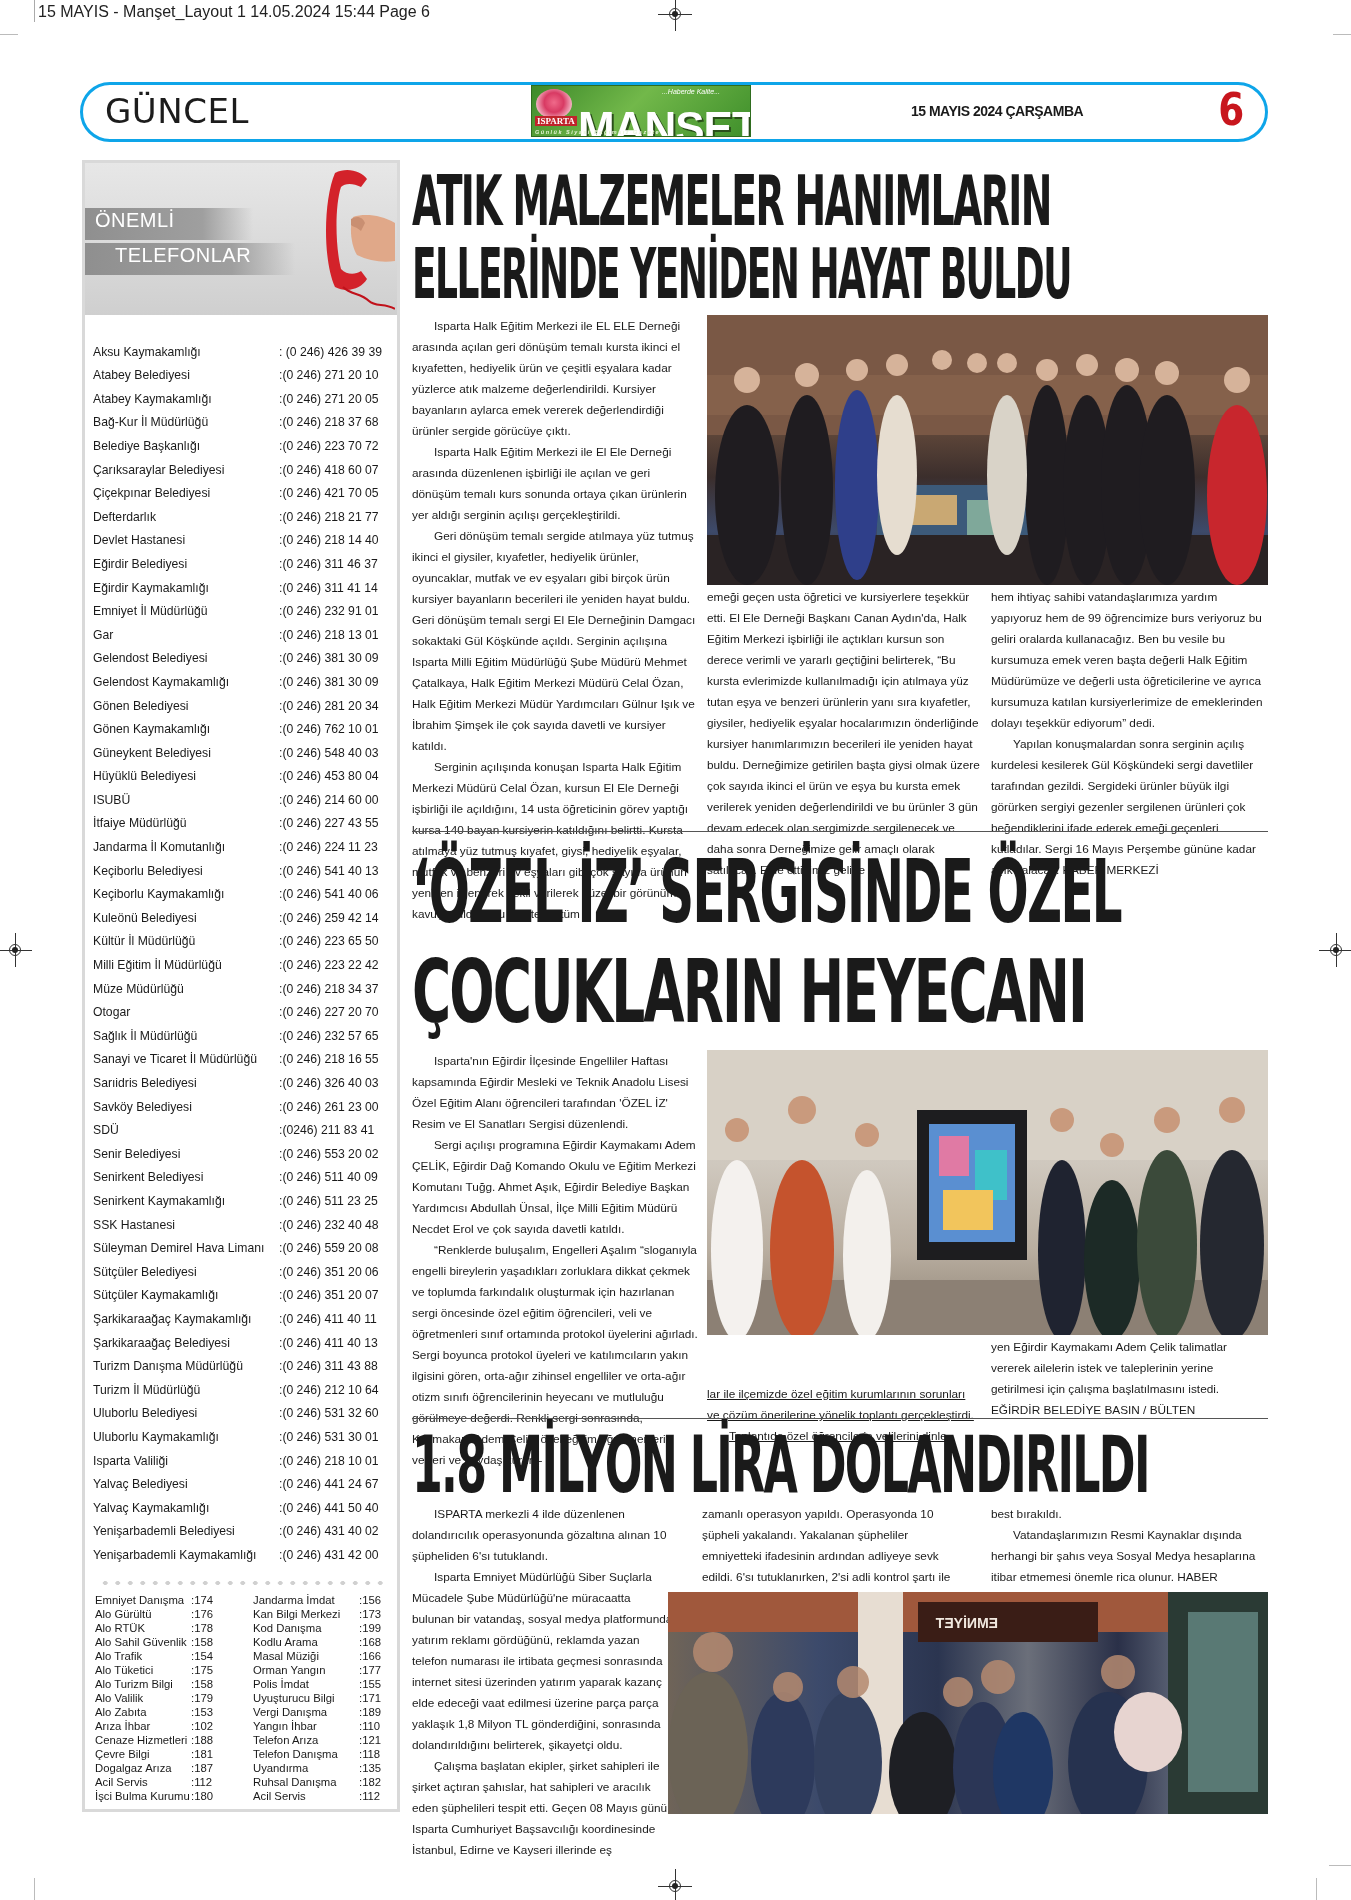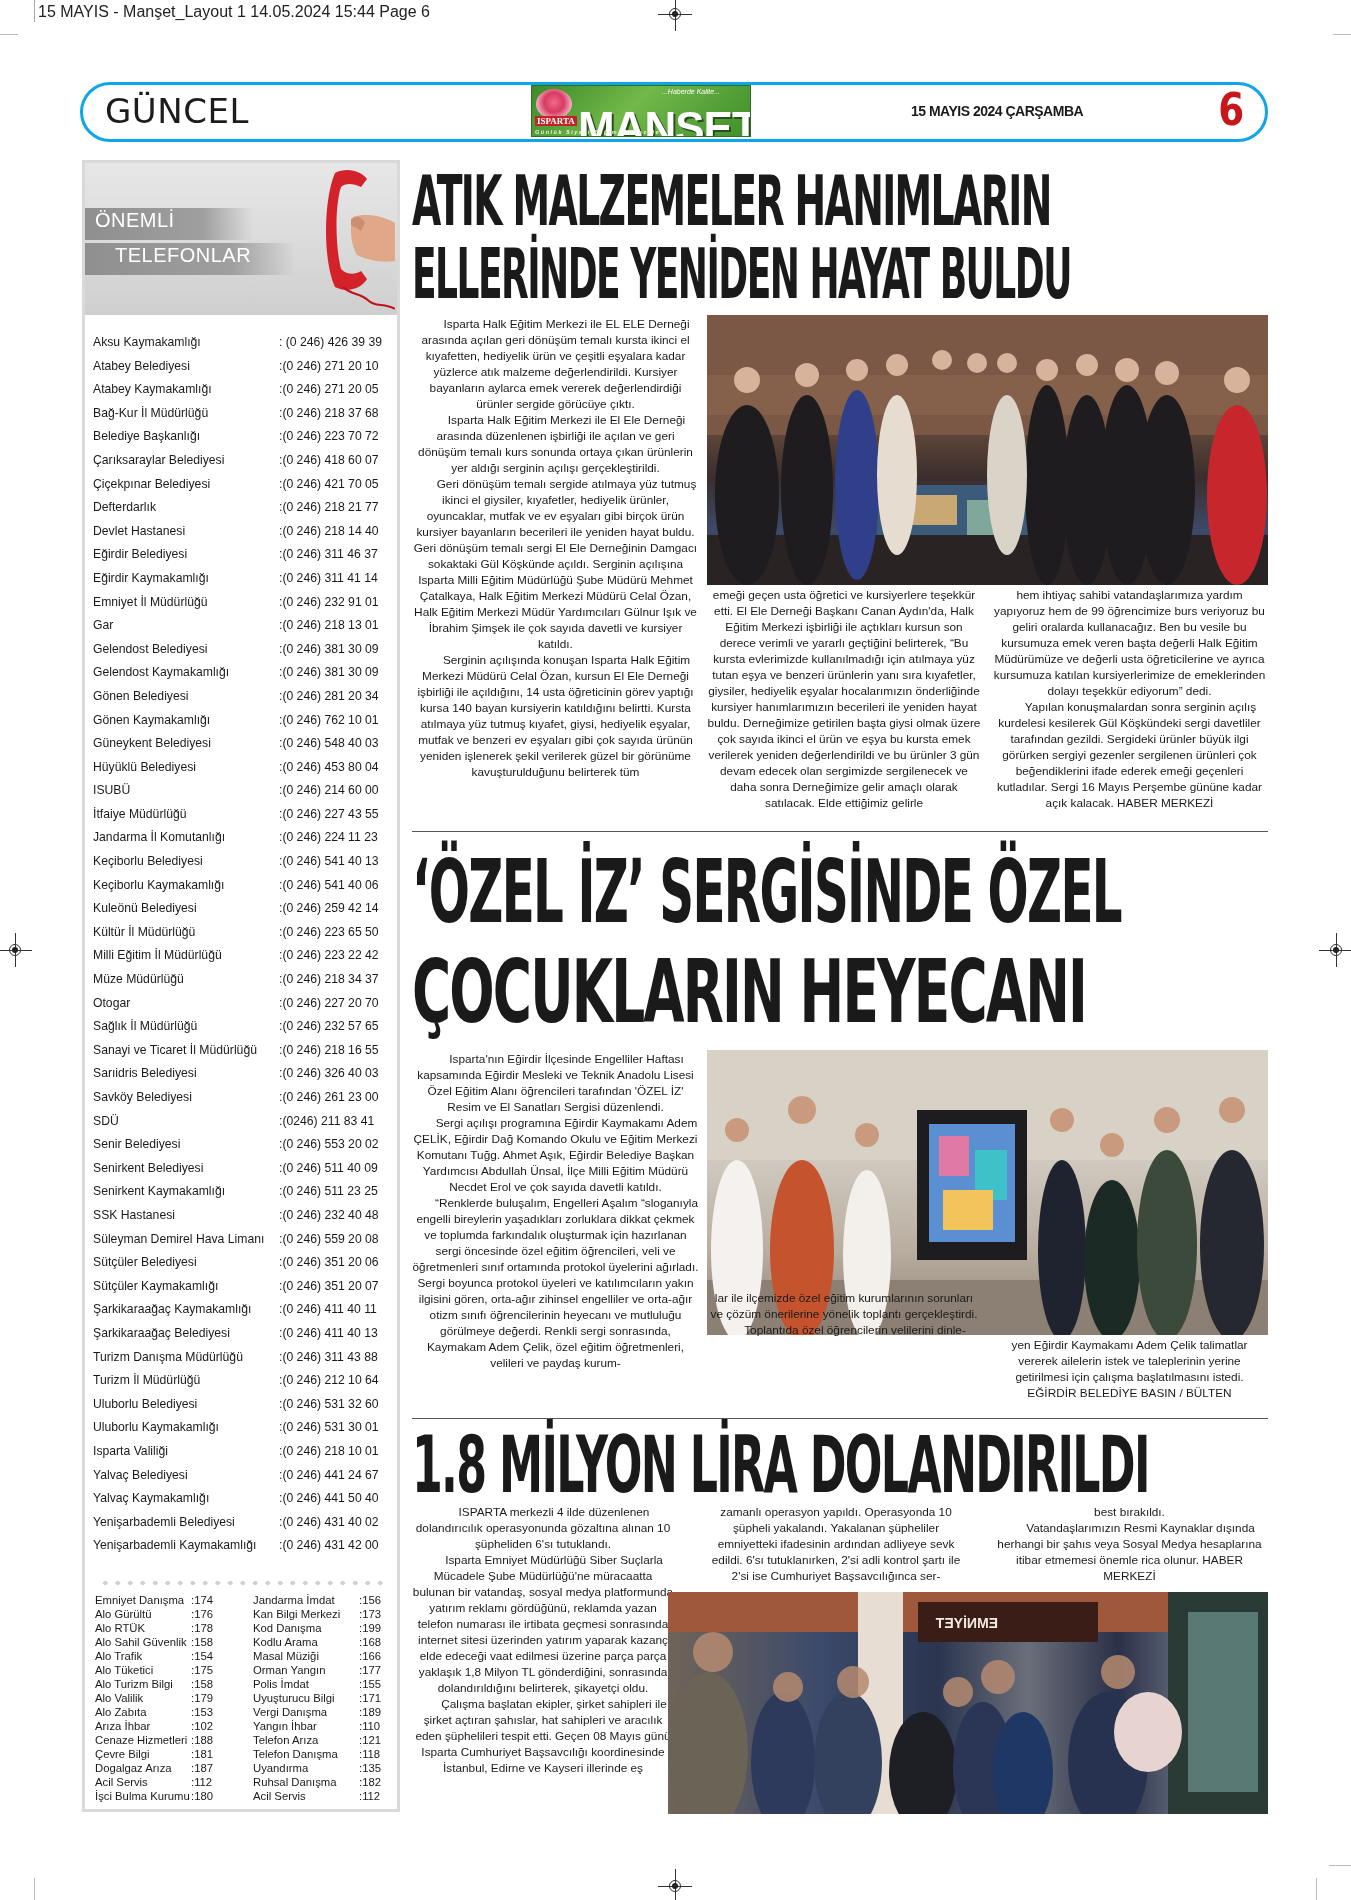--- a/index.html
+++ b/index.html
@@ -32,34 +32,34 @@
   .sidebar { position: absolute; left: 82px; top: 160px; width: 318px; height: 1652px; border: 3px solid #d9d9d9; background: #fff; }
   .banner { position: absolute; left: 0; top: 0; width: 312px; height: 152px; background: linear-gradient(180deg, #e7e7e7 0%, #d9d9d9 60%, #cfcfcf 100%); overflow: hidden; }
   .brush { position: absolute; height: 32px; background: linear-gradient(90deg, #8f8f8f 0%, #9f9f9f 70%, rgba(159,159,159,0) 100%); }
   .brush1 { left: 0; top: 45px; width: 168px; }
   .brush2 { left: 0; top: 80px; width: 210px; }
   .banner-t1 { position: absolute; left: 10px; top: 46px; font-size: 20px; color: #fff; letter-spacing: 0.5px; }
   .banner-t2 { position: absolute; left: 30px; top: 81px; font-size: 20px; color: #fff; letter-spacing: 0.5px; }
   .phone-icon { position: absolute; left: 210px; top: 2px; width: 100px; height: 150px; }
 
   .phone-list { position: absolute; left: 8px; top: 172px; width: 300px; }
-  .phone-row { display: flex; height: 23.6px; align-items: flex-start; font-size: 12.2px; color: #1a1a1a; white-space: nowrap; }
+  .phone-row { display: flex; height: 23.6px; align-items: flex-end; font-size: 12.2px; color: #1a1a1a; white-space: nowrap; }
   .phone-row .nm { width: 186px; overflow: hidden; }
   .phone-row .no { flex: 1; }
   .dots { position: absolute; left: 14px; top: 1417px; width: 288px; height: 6px; background-image: radial-gradient(circle, #d0d0d0 2px, transparent 2.2px); background-size: 12.5px 6px; }
   .short-grid { position: absolute; left: 10px; top: 1430px; width: 300px; display: flex; }
   .short-col { width: 158px; }
   .short-col + .short-col { width: 140px; margin-left: 0; }
   .short-row { display: flex; height: 14px; font-size: 11.3px; line-height: 14px; white-space: nowrap; }
   .short-row .sn { width: 96px; overflow: hidden; }
   .short-col + .short-col .short-row .sn { width: 106px; }
 
   
   .headline { position: absolute; font-family: "DejaVu Sans", sans-serif; font-weight: 900; color: #1a1a1a; white-space: nowrap; transform-origin: left top; letter-spacing: -3px; }
-  .body-col { position: absolute; font-size: 11.8px; line-height: 16px; color: #1a1a1a; text-align: center; }
+  .body-col { position: absolute; font-size: 11.8px; line-height: 21px; color: #1a1a1a; text-align: left; }
   .body-col p { text-indent: 22px; }
   .photo { position: absolute; overflow: hidden; }
 
   .photo1 { left: 707px; top: 315px; width: 561px; height: 270px; background: linear-gradient(180deg, #6a4a3a 0%, #7b5a44 30%, #3b2e2c 60%, #3d4a6a 80%, #2d2526 100%); }
   .photo2 { left: 707px; top: 1050px; width: 561px; height: 285px; background: linear-gradient(180deg, #d9d4cc 0%, #cfc8be 40%, #b9aea0 70%, #8a7f72 100%); }
   .photo3 { left: 668px; top: 1592px; width: 600px; height: 222px; background: linear-gradient(90deg, #6f6458 0%, #3c4a6b 25%, #2b3550 45%, #6b6f7a 60%, #2a3048 75%, #a9b3bd 100%); }
   .hline { position: absolute; height: 1px; background: #555; }
 </style>
 </head>
 <body>
@@ -550,21 +550,21 @@
         <circle cx="95" cy="60" r="14"></circle>
         <circle cx="160" cy="85" r="12"></circle>
       <circle cx="355" cy="70" r="12"></circle>
         <circle cx="405" cy="95" r="12"></circle>
         <circle cx="460" cy="70" r="13"></circle>
         <circle cx="525" cy="60" r="13"></circle>
     </g>
   </svg>
 </div>
 
-<div class="body-col" style="left:707px;top:1290px;width:274px;">
+<div class="body-col" style="left:707px;top:1384px;width:274px;text-decoration:underline;">
   <p style="text-indent:0">lar ile ilçemizde özel eğitim kurumlarının sorunları ve çözüm önerilerine yönelik toplantı gerçekleştirdi.</p>
   <p>Toplantıda özel öğrencilerin velilerini dinle-</p>
 </div>
 <div class="body-col" style="left:991px;top:1337px;width:277px;">
   <p style="text-indent:0">yen Eğirdir Kaymakamı Adem Çelik talimatlar vererek ailelerin istek ve taleplerinin yerine getirilmesi için çalışma başlatılmasını istedi. EĞİRDİR BELEDİYE BASIN / BÜLTEN</p>
 </div>
 <div class="hline" style="left:412px;top:1418px;width:856px;"></div>
 
 <div class="headline" style="left:412px;top:1420px;font-size:78px;transform:scaleX(0.568);">1.8 MİLYON LİRA DOLANDIRILDI</div>
 

